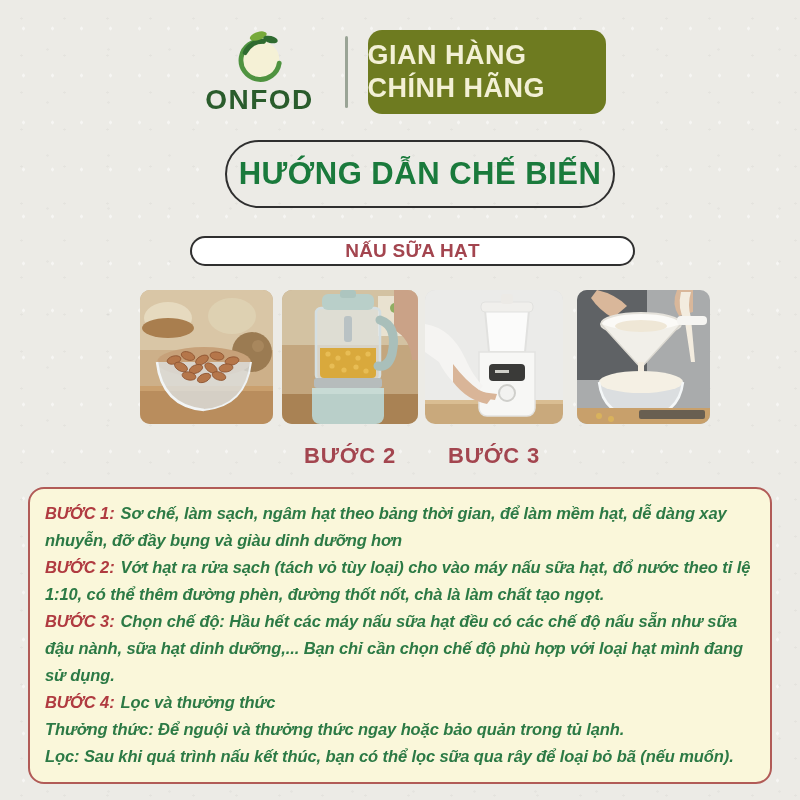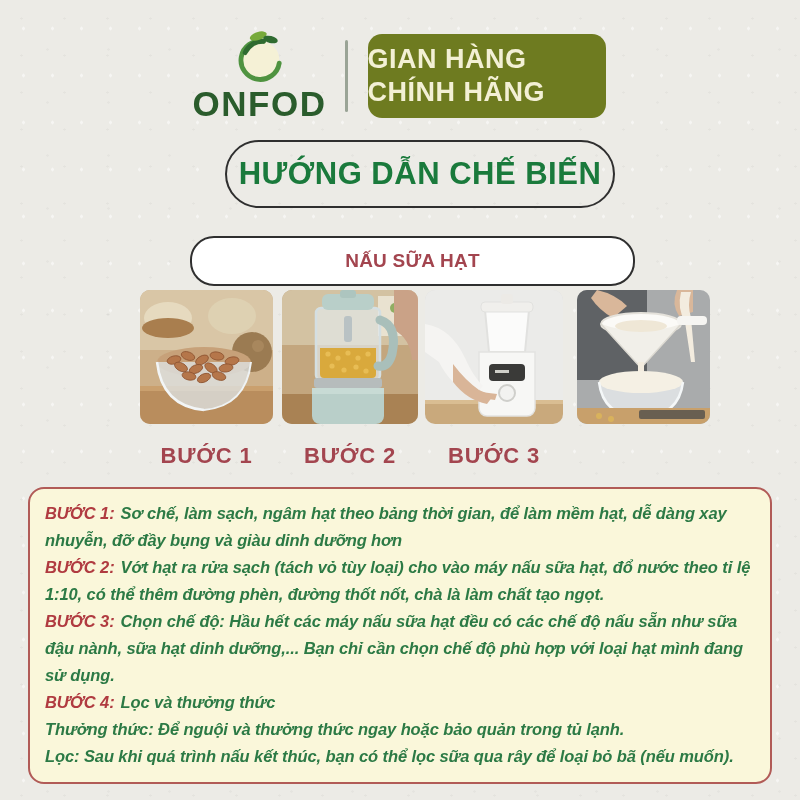--- a/index.html
+++ b/index.html
@@ -16,36 +16,36 @@
     background-image:
       radial-gradient(rgba(0,0,0,0.035) 1px, transparent 1.4px),
       radial-gradient(rgba(0,0,0,0.03) 1px, transparent 1.6px),
       radial-gradient(rgba(255,255,255,0.5) 1px, transparent 1.4px);
     background-size:43px 37px, 61px 53px, 29px 47px;
     background-position:0 0, 17px 23px, 9px 5px;
   }
   
   .header{position:absolute;top:28px;left:0;width:100%;display:flex;justify-content:center;align-items:center;gap:20px;}
   .logo{width:130px;display:flex;flex-direction:column;align-items:center;}
-  .brand{color:var(--brand-green);font-weight:bold;font-size:35px;letter-spacing:1.5px;margin-top:-2px;text-align:right;}
+  .brand{color:var(--brand-green);font-weight:bold;font-size:28px;letter-spacing:1.5px;margin-top:-2px;text-align:right;}
   .hdr-divider{width:3px;height:72px;background:#9aa496;border-radius:2px;}
   .badge{
     width:238px;height:84px;background:var(--badge-olive);border-radius:14px;
     display:flex;flex-direction:column;justify-content:center;align-items:flex-start;
     color:var(--badge-text);font-weight:bold;font-size:27px;line-height:1.22;letter-spacing:0.5px;
   }
   
   .title-pill{
     position:absolute;left:225px;top:140px;width:390px;height:68px;box-sizing:border-box;
     border:2px solid var(--outline-dark);border-radius:40px;
     display:flex;align-items:center;justify-content:center;
     color:var(--title-green);font-weight:bold;font-size:31px;letter-spacing:0.5px;
   }
   .subtitle-pill{
-    position:absolute;left:190px;top:236px;width:445px;height:50px;box-sizing:border-box;
+    position:absolute;left:190px;top:236px;width:445px;height:30px;box-sizing:border-box;
     background:#ffffff;border:2px solid var(--outline-dark);border-radius:24px;
     display:flex;align-items:center;justify-content:center;gap:7px;
     font-weight:bold;font-size:19px;letter-spacing:0.2px;
   }
   .sub-red{color:var(--maroon);}
   .sub-green{color:var(--subtitle-green);}
   
   .photo{position:absolute;top:290px;height:134px;border-radius:10px;overflow:hidden;background:#ddd;}
   .photo svg{display:block;width:100%;height:100%;}
   .ph1{left:140px;width:133px;}
@@ -198,21 +198,20 @@
       <path d="M22 92 Q 26 126 64 128 Q 102 126 106 92 Z" fill="#e7ebee" opacity="0.8"></path>
       <ellipse cx="64" cy="92" rx="42" ry="11" fill="#f5f0e4"></ellipse>
       <path d="M22 92 Q 26 126 64 128 Q 102 126 106 92" fill="none" stroke="#f4f7f8" stroke-width="2.5"></path>
       <rect y="118" width="133" height="16" fill="#c8a06b"></rect>
       <circle cx="22" cy="126" r="3" fill="#d9b25c"></circle>
       <circle cx="34" cy="129" r="3" fill="#d9b25c"></circle>
       <rect x="62" y="120" width="66" height="9" rx="2" fill="#4a4a48" opacity="0.75"></rect>
     </svg>
   </div>
 
-  <div class="step-label sl1">BƯỚC 1</div>
   <div class="step-label sl2">BƯỚC 2</div>
   <div class="step-label sl3">BƯỚC 3</div>
 
   <div class="instructions">
     <p class="instr">
       <span class="ilabel">BƯỚC 1:</span><span class="itext">Sơ chế, làm sạch, ngâm hạt theo bảng thời gian, để làm mềm hạt, dễ dàng xay nhuyễn, đỡ đầy bụng và giàu dinh dưỡng hơn</span>
     </p>
     <p class="instr">
       <span class="ilabel">BƯỚC 2:</span><span class="itext">Vớt hạt ra rửa sạch (tách vỏ tùy loại) cho vào máy nấu sữa hạt, đổ nước theo tỉ lệ 1:10, có thể thêm đường phèn, đường thốt nốt, chà là làm chất tạo ngọt.</span>
     </p>

